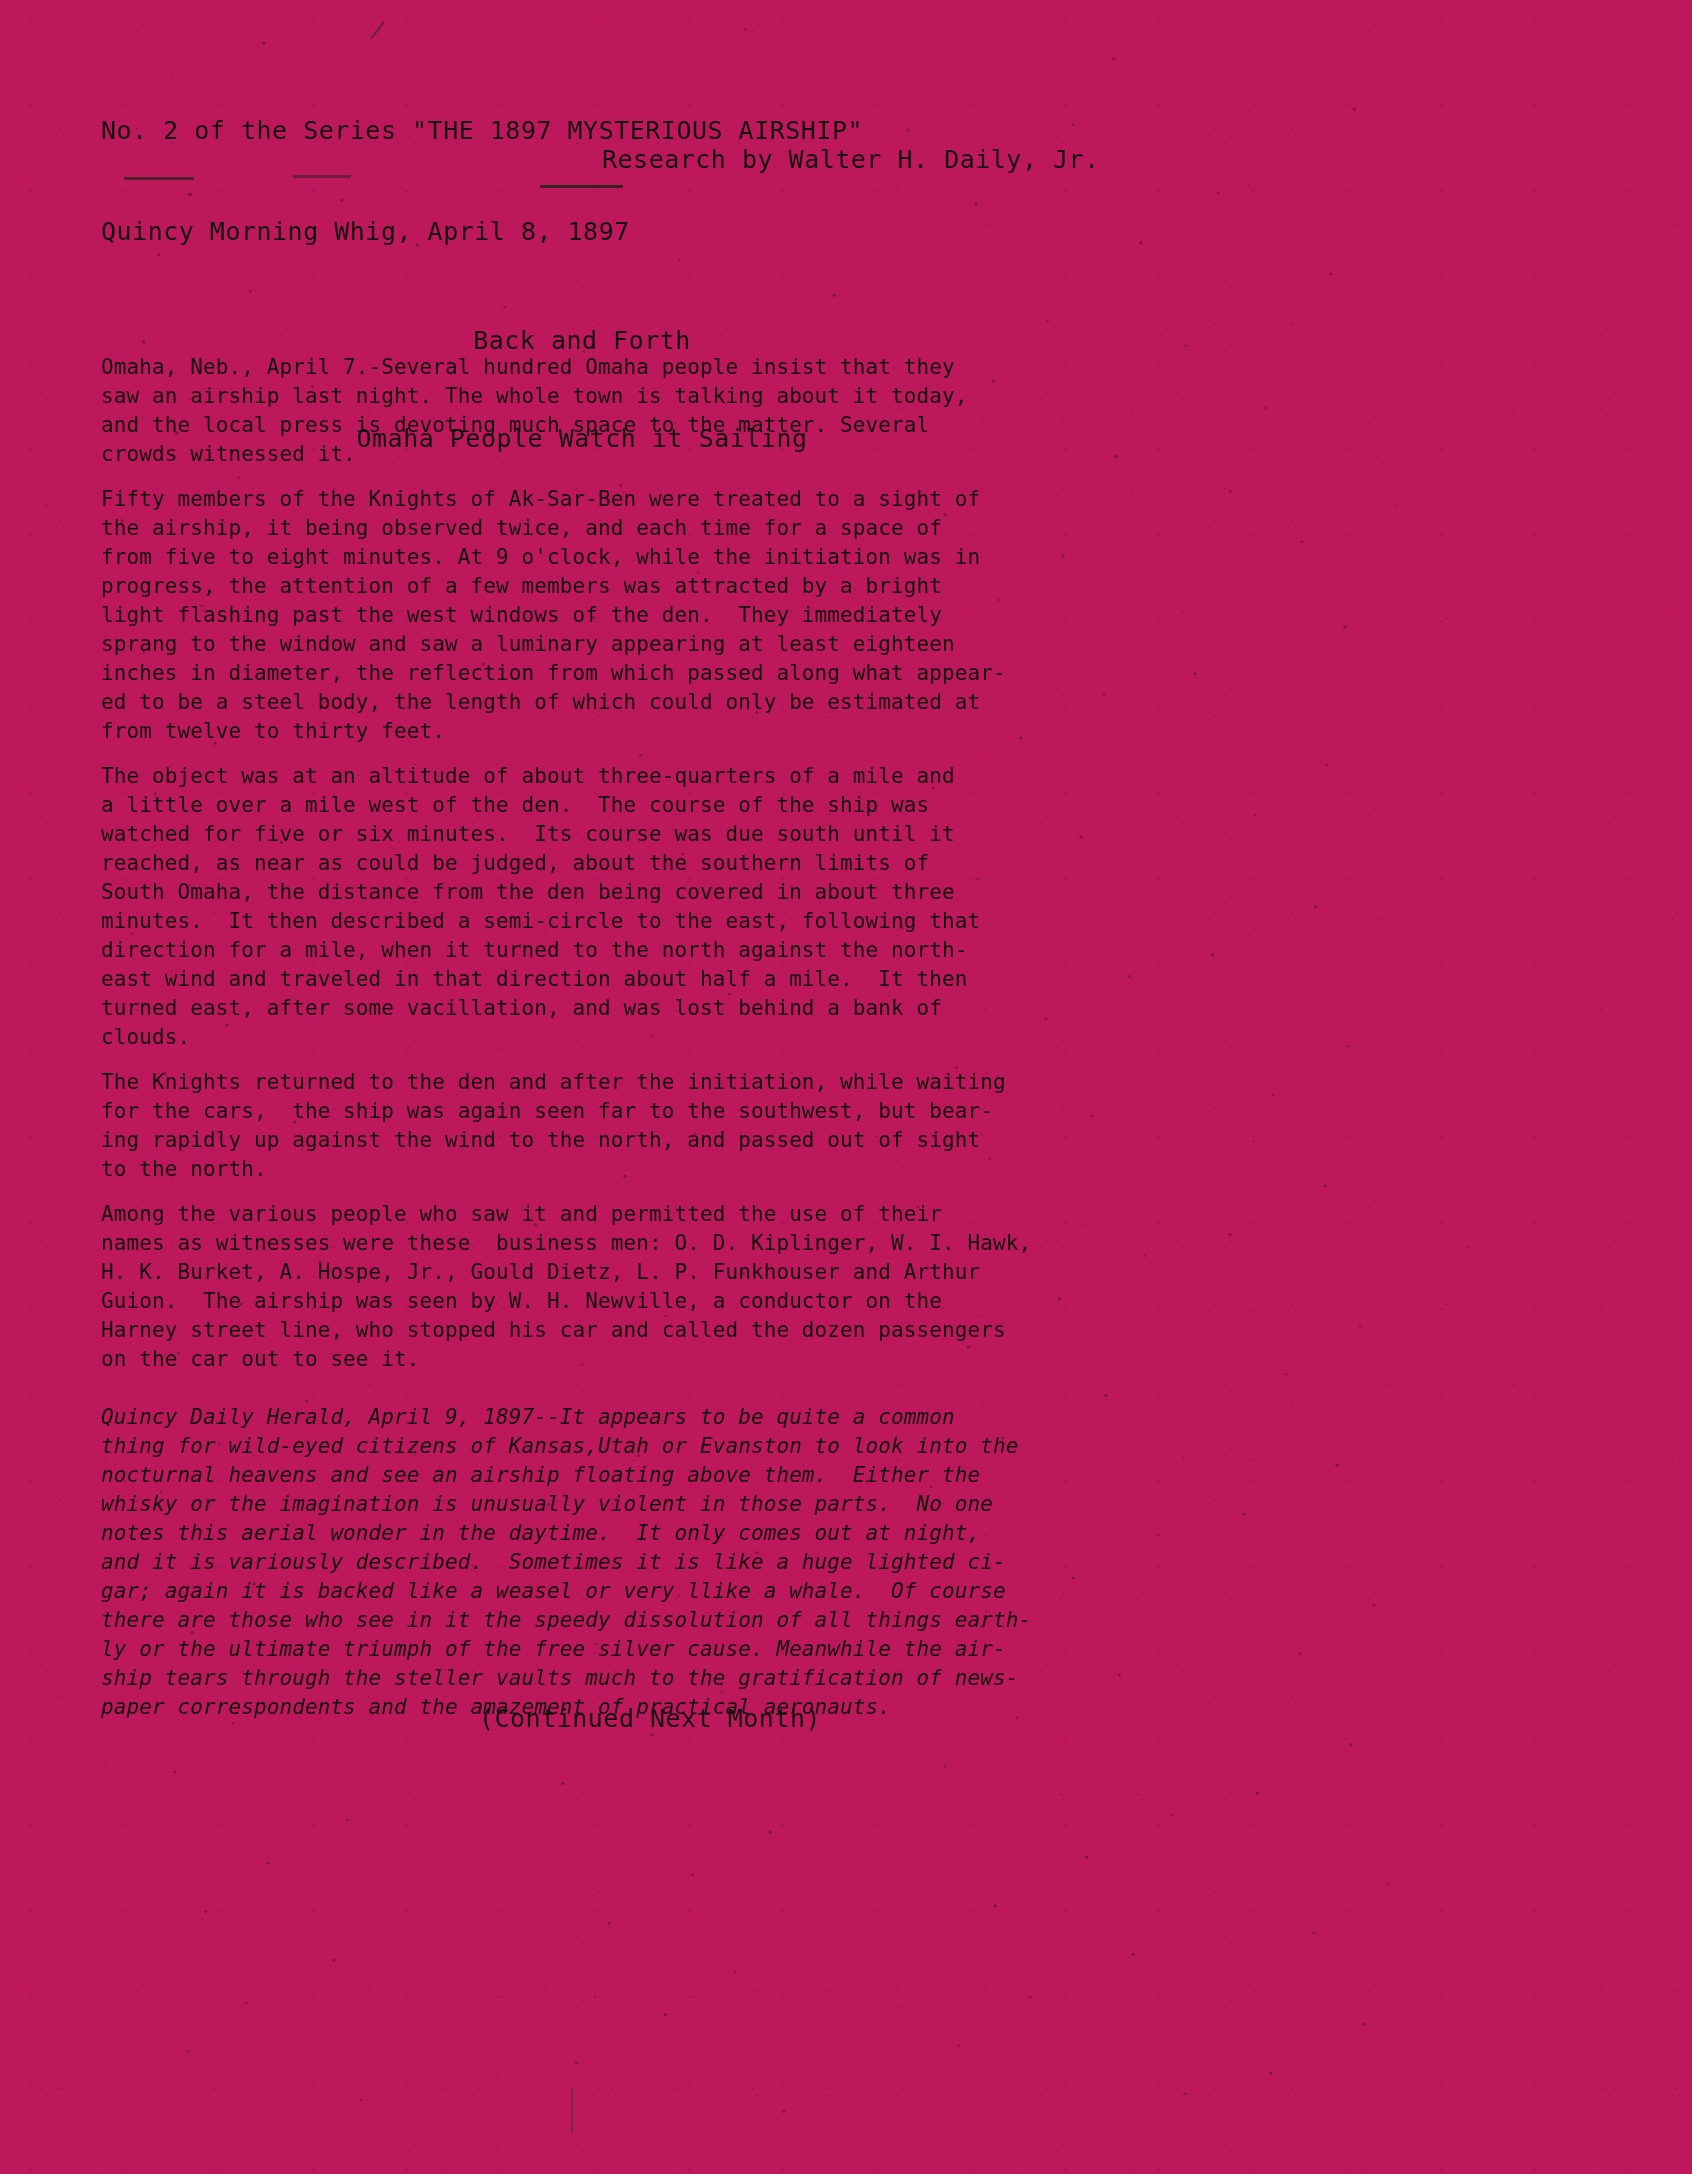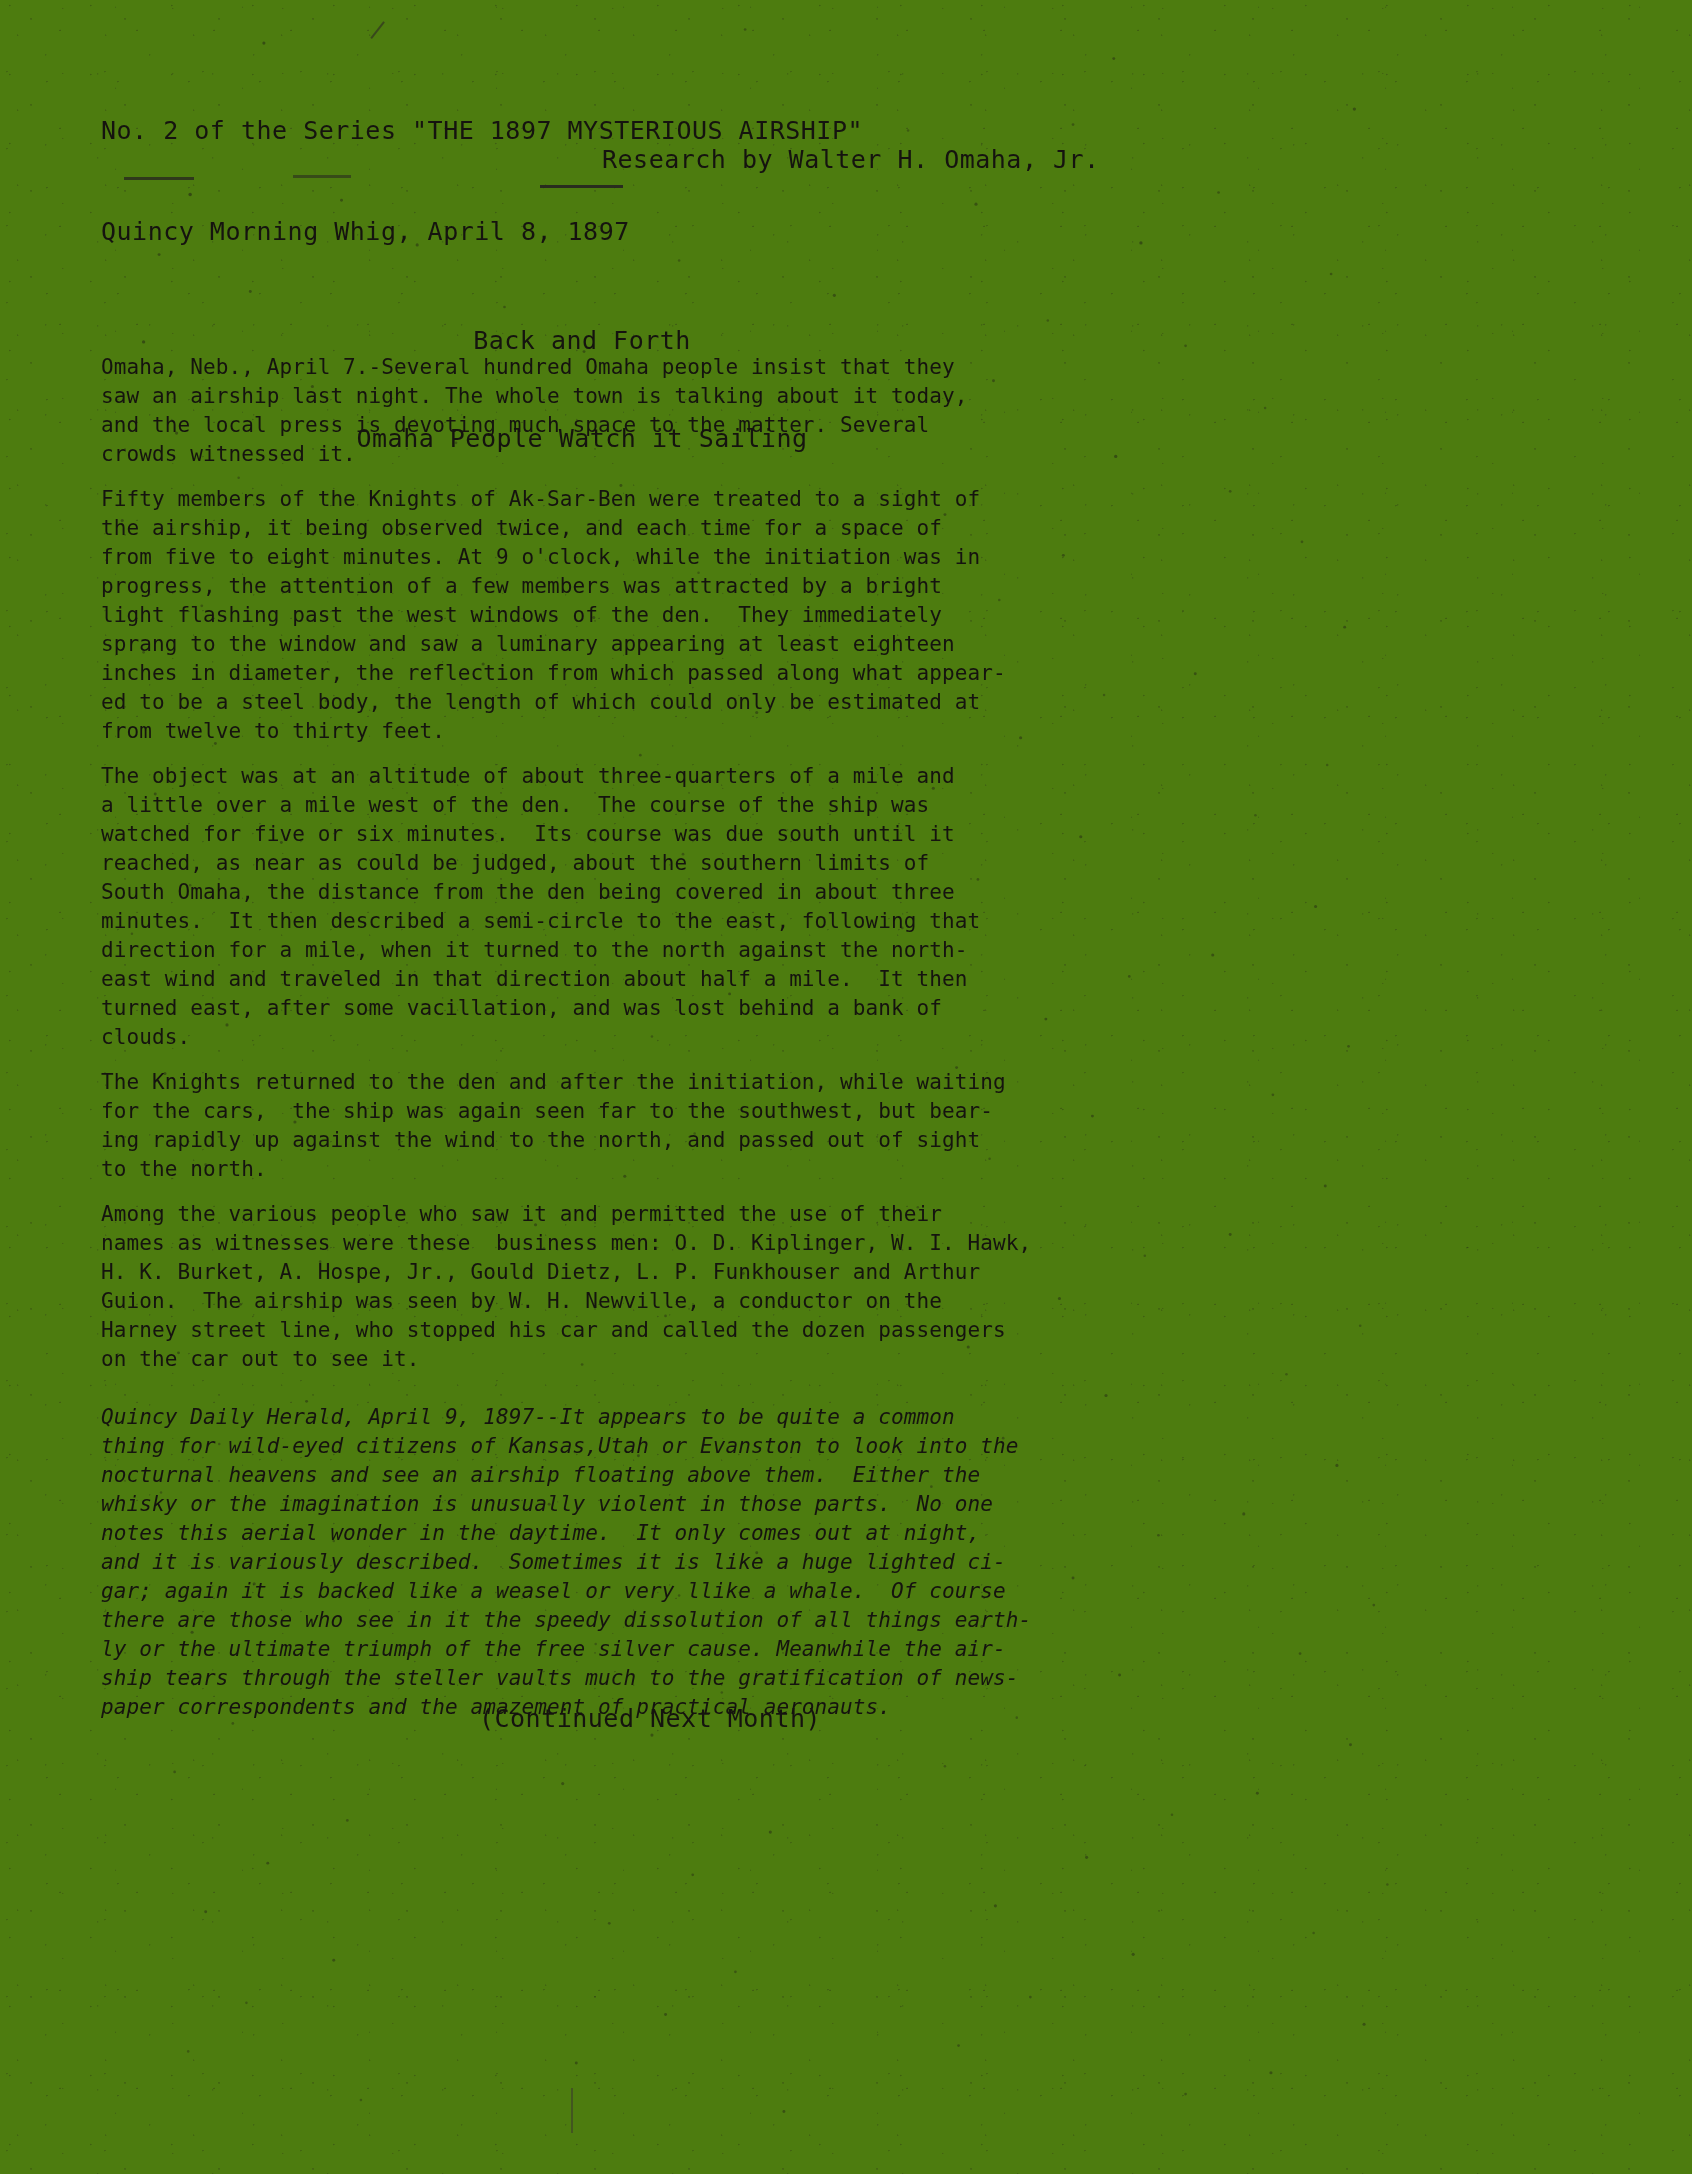--- a/index.html
+++ b/index.html
@@ -5,21 +5,21 @@
 <style>
   html, body {
     margin: 0;
     padding: 0;
     background: #ffffff;
   }
   .page {
     position: relative;
     width: 1692px;
     height: 2175px;
-    background: #4d7c0f;
+    background: #be185d;
     overflow: hidden;
     font-family: "DejaVu Sans Mono", "Liberation Mono", monospace;
     color: #15130f;
   }
 
   
   .noise {
     position: absolute;
     inset: 0;
     pointer-events: none;
@@ -311,21 +311,21 @@
       <circle cx="1222" cy="2158" r="1.4" opacity=".45"></circle>
     </g>
   </svg>
 
   <div class="mark" id="mark-slash"></div>
 
   <div class="content">
 
     <div class="hdr-line" id="series-line">No. 2 of the Series "THE 1897 MYSTERIOUS AIRSHIP"</div>
 
-    <div class="hdr-line" id="research-line">Research by Walter H. Omaha, Jr.</div>
+    <div class="hdr-line" id="research-line">Research by Walter H. Daily, Jr.</div>
 
     <div class="rule" id="rule-left"></div>
     <div class="rule" id="rule-mid"></div>
     <div class="rule" id="rule-under"></div>
 
     <div class="hdr-line" id="paper-line">Quincy Morning Whig, April 8, 1897</div>
 
     <div class="headline">
       <div>Back and Forth</div>
       <div>Omaha People Watch it Sailing</div>

